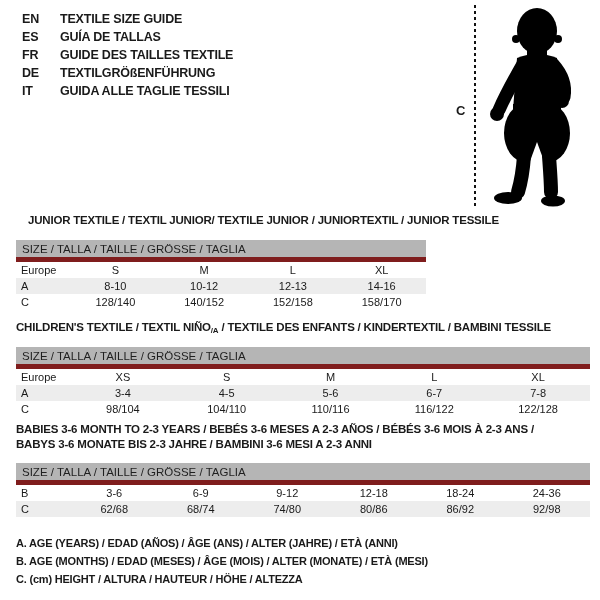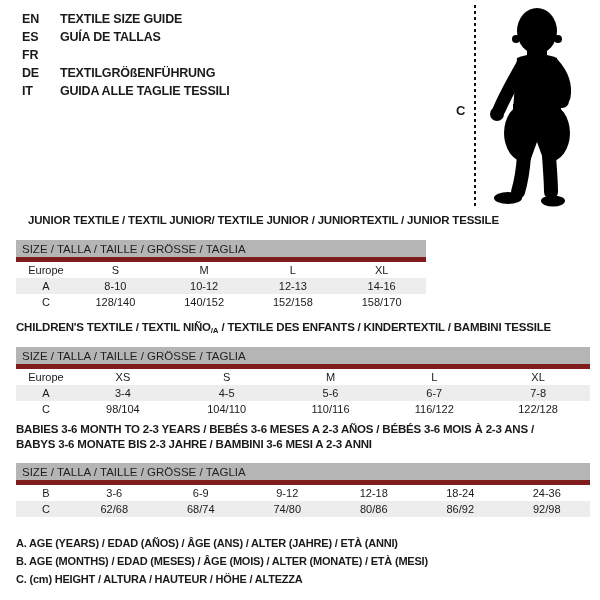--- a/index.html
+++ b/index.html
@@ -21,21 +21,21 @@
   .toddler{position:absolute;left:481px;top:2px;}
   
   .sec-title{position:absolute;left:16px;font-weight:700;font-size:11.5px;letter-spacing:-0.2px;white-space:nowrap;}
   .sec-title .subscript{font-size:8px;vertical-align:-2px;}
   .t1-title{top:214px;margin-left:12px;}
   .t2-title{top:321px;}
   .t3-title{top:422px;line-height:15px;}
   
   table.size-table{position:absolute;left:16px;border-collapse:collapse;table-layout:fixed;}
   .size-table td{font-size:11px;height:16px;padding:0;text-align:center;vertical-align:middle;color:#1a1a1a;}
-  .size-table td.lbl{text-align:center;padding-left:5px;}
+  .size-table td.lbl{text-align:left;padding-left:5px;}
   .size-table tr.bar td{
     background:var(--header-bar,#b5b5b5);text-align:left;padding-left:6px;
     font-size:11.5px;height:17px;border-bottom:5px solid #7f1d1d;color:#1f1f1f;
   }
   .size-table tr.shaded td{background:var(--row-shaded,#ededed);}
   .t1{top:240px;width:410px;}
   .t2{top:347px;width:574px;}
   .t3{top:463px;width:574px;}
   
   .footnotes{position:absolute;left:16px;top:534px;font-weight:700;font-size:11px;line-height:18px;letter-spacing:-0.2px;}
@@ -49,20 +49,21 @@
     <div class="legend-row">
       <span class="legend-code">EN</span>
       <span class="legend-label">TEXTILE SIZE GUIDE</span>
     </div>
     <div class="legend-row">
       <span class="legend-code">ES</span>
       <span class="legend-label">GUÍA DE TALLAS</span>
     </div>
     <div class="legend-row">
       <span class="legend-code">FR</span>
+      <span class="legend-label">GUIDE DES TAILLES TEXTILE</span>
     </div>
     <div class="legend-row">
       <span class="legend-code">DE</span>
       <span class="legend-label">TEXTILGRÖßENFÜHRUNG</span>
     </div>
     <div class="legend-row">
       <span class="legend-code">IT</span>
       <span class="legend-label">GUIDA ALLE TAGLIE TESSILI</span>
     </div>
   </div>

